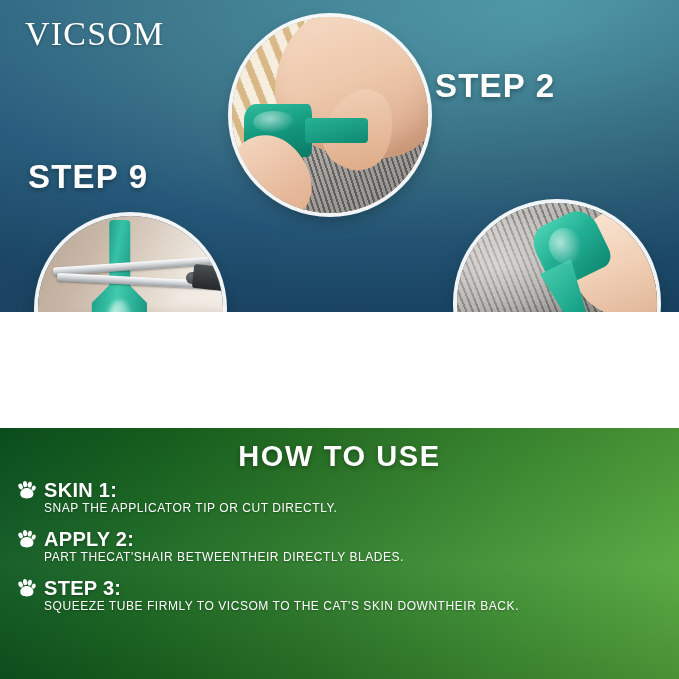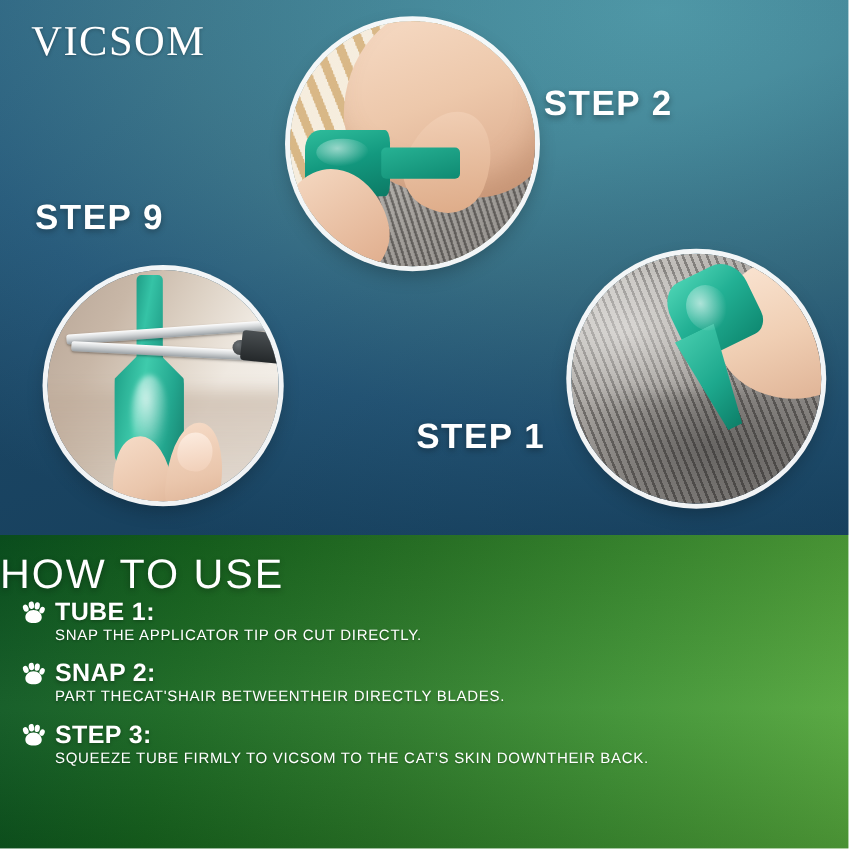--- a/index.html
+++ b/index.html
@@ -18,21 +18,21 @@
     overflow: hidden;
     background: #ffffff;
   }
 
   
   .top-panel {
     position: absolute;
     left: 0;
     top: 0;
     width: 679px;
-    height: 428px;
+    height: 312px;
     background:
       radial-gradient(ellipse 120% 110% at 78% 2%, #4f97a6 0%, #46899a 22%, #3a7287 48%, #27597a 72%, #1b4664 100%);
     overflow: hidden;
   }
   .top-panel::after{
     content:"";
     position:absolute;
     left:0; top:0; right:0; bottom:0;
     background: linear-gradient(160deg, rgba(80,155,170,0.18) 0%, rgba(0,0,0,0) 42%, rgba(10,45,72,0.40) 100%);
     pointer-events:none;
@@ -53,21 +53,21 @@
     z-index: 6;
     white-space: nowrap;
   }
 
   
   .step-tag {
     position: absolute;
     color: #ffffff;
     font-family: "Liberation Sans", sans-serif;
     font-weight: 700;
-    font-size: 28px;
+    font-size: 33px;
     letter-spacing: 1.2px;
     line-height: 1;
     white-space: nowrap;
     text-shadow: 0 2px 5px rgba(0,0,0,0.35);
     z-index: 6;
   }
   .step-tag.s1 { left: 28px;  top: 160px; }
   .step-tag.s2 { left: 435px; top: 69px;  }
   .step-tag.s3 { left: 333px; top: 335px; }
 
@@ -265,25 +265,25 @@
     content:"";
     position:absolute; inset:0;
     background: linear-gradient(0deg, rgba(0,0,0,0.14), rgba(255,255,255,0.05) 45%, rgba(0,0,0,0.10));
     pointer-events:none;
   }
 
   .how-title {
     position: absolute;
     left: 0; right: 0;
     top: 14px;
-    text-align: left;
+    text-align: center;
     color: #ffffff;
     font-family: "Liberation Sans", sans-serif;
-    font-weight: 400;
-    font-size: 33px;
+    font-weight: 700;
+    font-size: 29px;
     letter-spacing: 1.6px;
     line-height: 1;
     text-shadow: 0 2px 5px rgba(0,0,0,0.32);
     z-index: 3;
   }
 
   .steps {
     position: absolute;
     left: 16px;
     top: 52px;
@@ -400,35 +400,35 @@
 
       <div class="step-row">
         <div class="step-head">
           <svg class="paw" viewBox="0 0 24 22" aria-hidden="true">
             <ellipse cx="5.2" cy="6.4" rx="2.5" ry="3.4" fill="#ffffff" transform="rotate(-22 5.2 6.4)"></ellipse>
             <ellipse cx="10.4" cy="3.6" rx="2.5" ry="3.5" fill="#ffffff" transform="rotate(-8 10.4 3.6)"></ellipse>
             <ellipse cx="15.8" cy="4.3" rx="2.4" ry="3.4" fill="#ffffff" transform="rotate(10 15.8 4.3)"></ellipse>
             <ellipse cx="20.3" cy="8.2" rx="2.3" ry="3.1" fill="#ffffff" transform="rotate(26 20.3 8.2)"></ellipse>
             <path d="M12.4 8.2c4.3 0 7.6 3.1 7.6 6.6 0 3.3-2.9 5.4-7.6 5.4S4.8 18.1 4.8 14.8c0-3.5 3.3-6.6 7.6-6.6z" fill="#ffffff"></path>
           </svg>
-          <span class="step-label">TUBE 1:</span>
+          <span class="step-label">SKIN 1:</span>
         </div>
         <div class="step-desc">SNAP THE APPLICATOR TIP OR CUT DIRECTLY.</div>
       </div>
 
       <div class="step-row">
         <div class="step-head">
           <svg class="paw" viewBox="0 0 24 22" aria-hidden="true">
             <ellipse cx="5.2" cy="6.4" rx="2.5" ry="3.4" fill="#ffffff" transform="rotate(-22 5.2 6.4)"></ellipse>
             <ellipse cx="10.4" cy="3.6" rx="2.5" ry="3.5" fill="#ffffff" transform="rotate(-8 10.4 3.6)"></ellipse>
             <ellipse cx="15.8" cy="4.3" rx="2.4" ry="3.4" fill="#ffffff" transform="rotate(10 15.8 4.3)"></ellipse>
             <ellipse cx="20.3" cy="8.2" rx="2.3" ry="3.1" fill="#ffffff" transform="rotate(26 20.3 8.2)"></ellipse>
             <path d="M12.4 8.2c4.3 0 7.6 3.1 7.6 6.6 0 3.3-2.9 5.4-7.6 5.4S4.8 18.1 4.8 14.8c0-3.5 3.3-6.6 7.6-6.6z" fill="#ffffff"></path>
           </svg>
-          <span class="step-label">SNAP 2:</span>
+          <span class="step-label">APPLY 2:</span>
         </div>
         <div class="step-desc">PART THECAT'SHAIR BETWEENTHEIR DIRECTLY BLADES.</div>
       </div>
 
       <div class="step-row">
         <div class="step-head">
           <svg class="paw" viewBox="0 0 24 22" aria-hidden="true">
             <ellipse cx="5.2" cy="6.4" rx="2.5" ry="3.4" fill="#ffffff" transform="rotate(-22 5.2 6.4)"></ellipse>
             <ellipse cx="10.4" cy="3.6" rx="2.5" ry="3.5" fill="#ffffff" transform="rotate(-8 10.4 3.6)"></ellipse>
             <ellipse cx="15.8" cy="4.3" rx="2.4" ry="3.4" fill="#ffffff" transform="rotate(10 15.8 4.3)"></ellipse>

